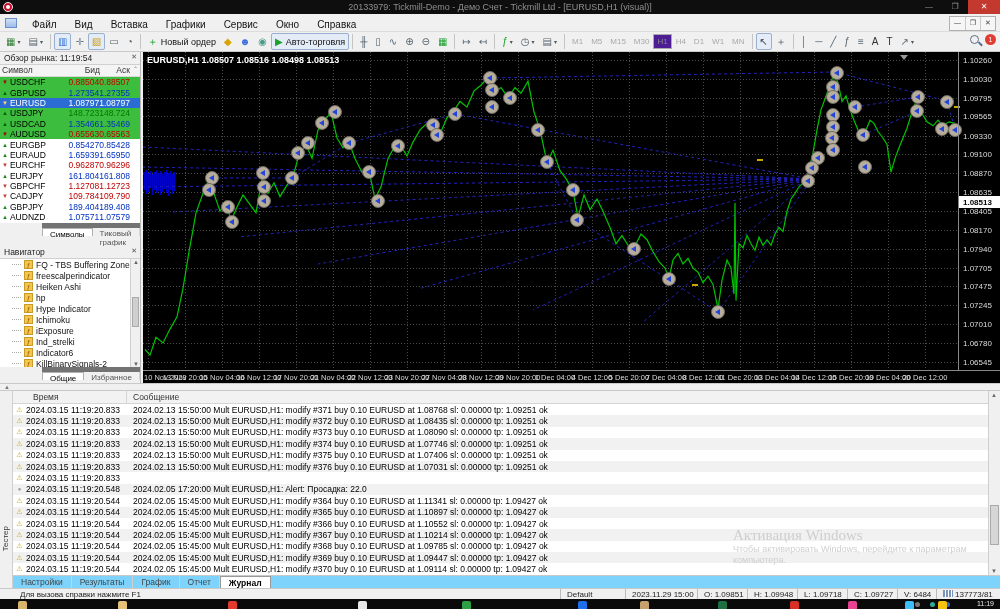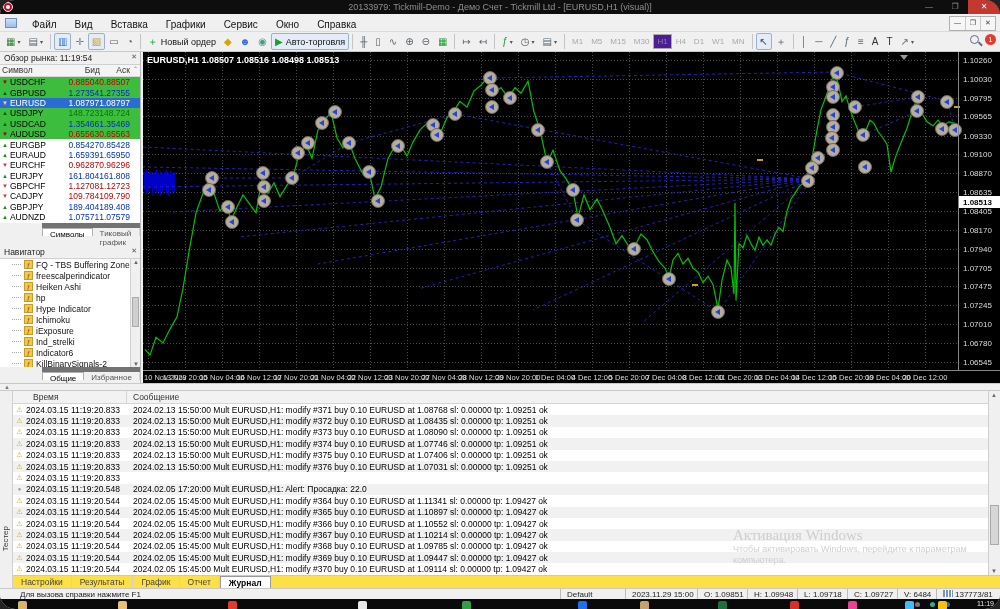--- a/index.html
+++ b/index.html
@@ -1,17 +1,17 @@
 <!DOCTYPE html>
 <html><head>
 <meta charset="utf-8">
 <style>
   * { margin:0; padding:0; box-sizing:border-box; }
   body { font-family:"Liberation Sans","DejaVu Sans",sans-serif; background:#222; }
-  #root { position:relative; width:1000px; height:609px; overflow:hidden; background:#f0f0f0;border-radius:15px; }
+  #root { position:relative; width:1000px; height:609px; overflow:hidden; background:#f0f0f0; }
 
   
   #titlebar { position:absolute; left:0; top:0; width:1000px; height:14px; background:#0e0e0e; }
   #titlebar .logo { position:absolute; left:3px; top:2px; width:10px; height:10px; border-radius:50%; background:#c8102e; border:1px solid #e8e8e8; }
   #titlebar .logo::after{ content:""; position:absolute; left:2px; top:2px; width:4px; height:4px; border-radius:50%; background:#fff;}
   #titlebar .ttext { display:block; text-align:center; font-size:9px; line-height:14px; color:#8f8f8f; }
   .wbtns { position:absolute; right:0; top:0; height:14px; display:flex; }
   .wbtn { width:26px; height:14px; font-size:8px; line-height:13px; text-align:center; color:#9a9a9a; }
   .wbtn.close { width:32px; background:#c3392f; color:#fff; }
 
@@ -82,21 +82,21 @@
   #j-body { height:171px; overflow:hidden; }
   .j-row { display:flex; height:11.4px; align-items:center; font-size:8.5px; color:#000; }
   .j-row:nth-child(even){ background:#f1f1f1; }
   .j-ico { width:13px; text-align:center; font-size:7px; }
   .j-ico.warn { color:#c9a400; }
   .j-ico.info { color:#9a9a9a; font-size:6px; }
   .j-time { width:101px; }
   .j-msg { flex:1; padding-left:6px; white-space:nowrap; overflow:hidden; }
   #j-scroll { position:absolute; right:0px; top:391px; width:12px; height:184px; background:#f0f0f0; border-left:1px solid #cfcfcf; font-size:6px; color:#666; text-align:center; }
   #j-scroll .thumb { position:absolute; left:1px; bottom:30px; width:9px; height:40px; background:#d6d6d6; border:1px solid #aaa; }
-  #tester-tabs { position:absolute; left:13px; top:575px; width:987px; height:13px; background:#fde047; border-top:1px solid #c9c9c9; display:flex; font-size:8.5px; align-items:center; }
+  #tester-tabs { position:absolute; left:13px; top:575px; width:987px; height:13px; background:#7dd3fc; border-top:1px solid #c9c9c9; display:flex; font-size:8.5px; align-items:center; }
   .ttab { padding:0 8px; color:#444; border-right:1px solid #d0d0d0; line-height:12px; }
   .ttab.active { background:#fff; border:1px solid #999; border-bottom:none; color:#000; font-weight:bold; }
 
   
   #watermark { position:absolute; left:733px; top:527px; width:250px; color:#c8c8c8; opacity:.85; pointer-events:none; }
   #watermark .w1 { font-size:15px;font-family:Liberation Serif, serif; }
   #watermark .w2 { font-size:9px; line-height:11px; }
 
   
   #statusbar { position:absolute; left:0; top:588px; width:1000px; height:11px; background:#f0f0f0; border-top:1px solid #c9c9c9; font-size:8px; color:#222; }

